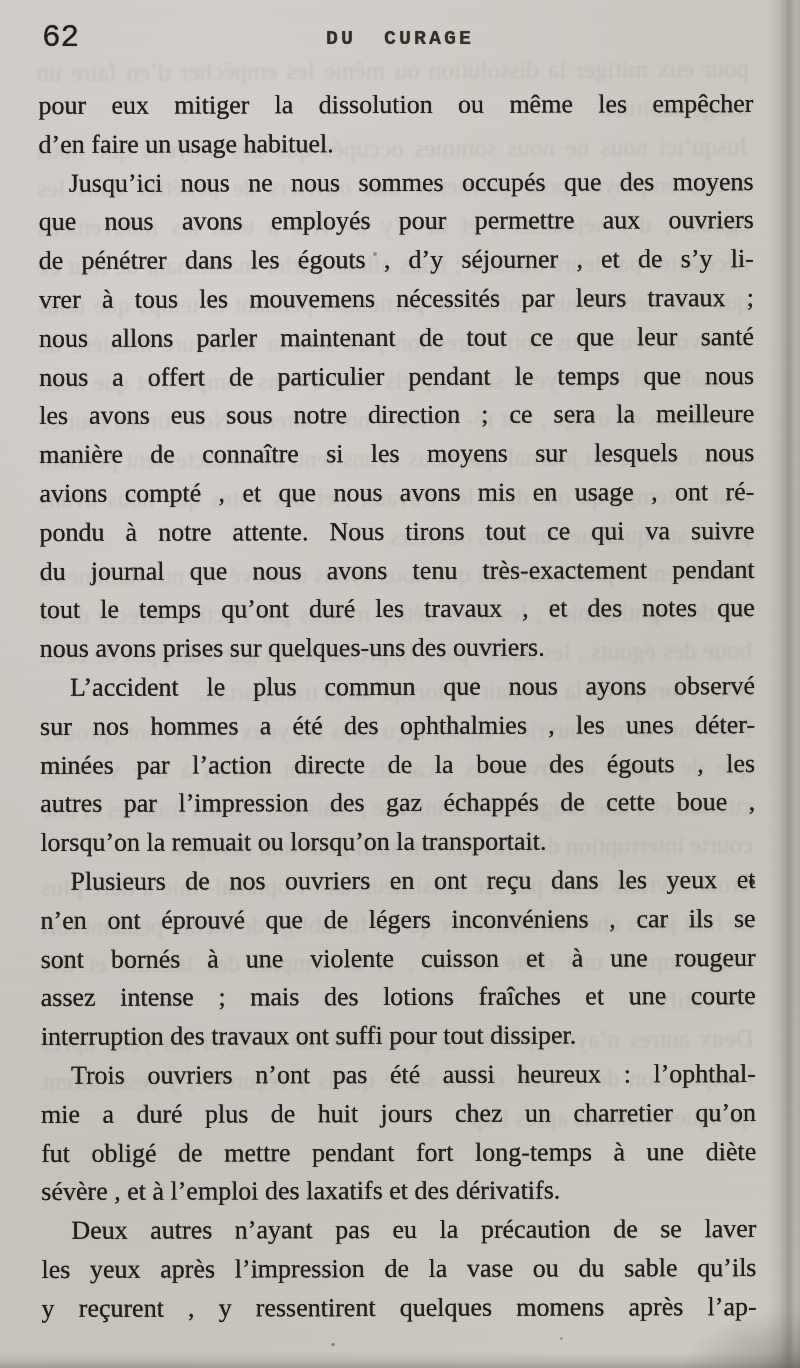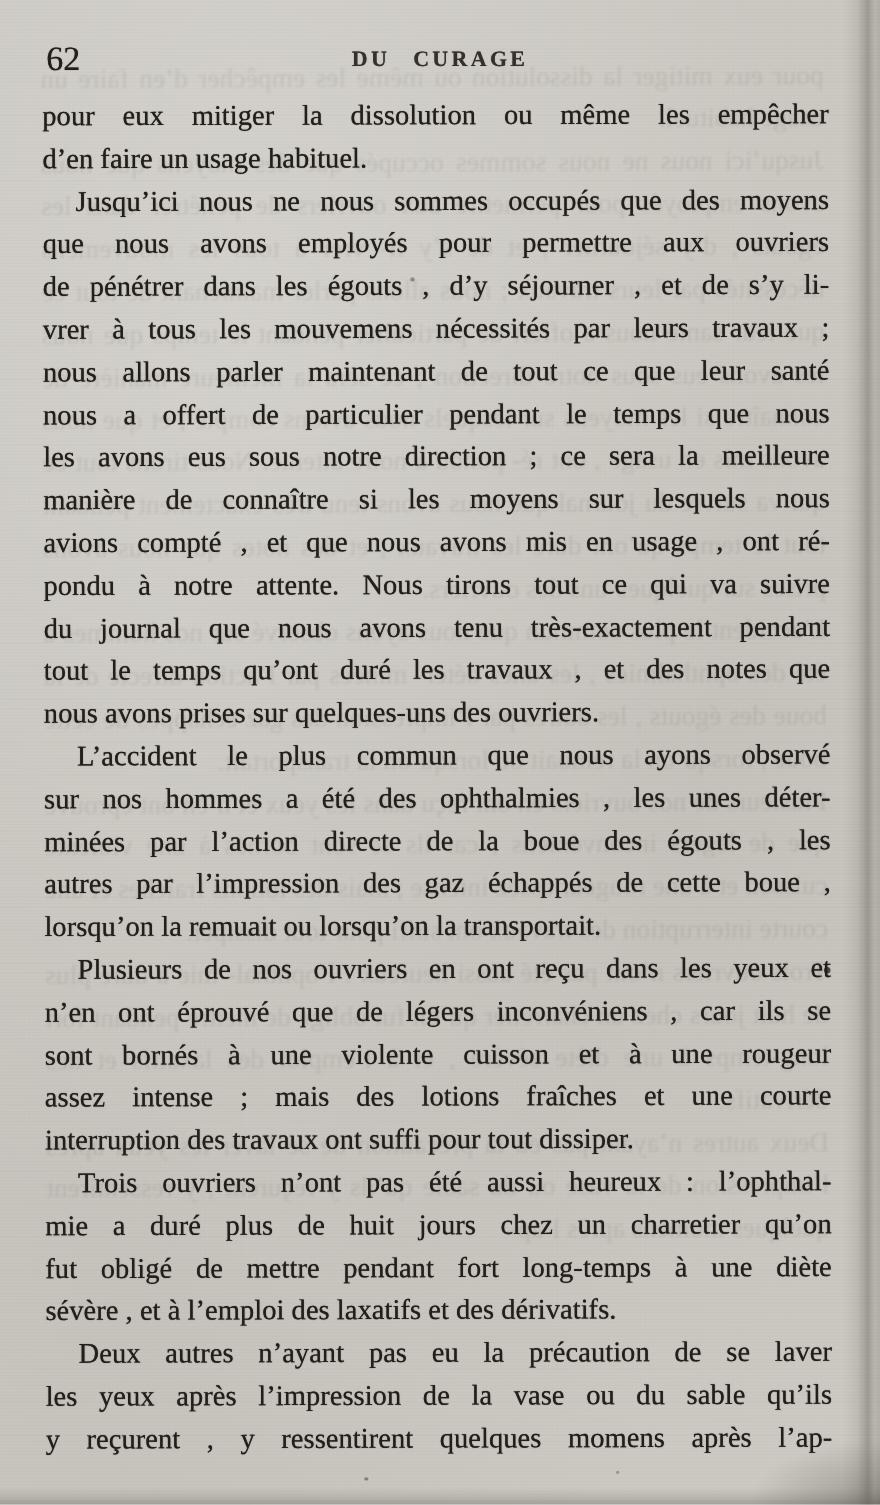--- a/index.html
+++ b/index.html
@@ -31,22 +31,23 @@
     opacity: 0.10;
     filter: blur(1.1px);
     color: #3c382f;
     font-size: 25px;
     line-height: 38.8px;
     text-align: justify;
     pointer-events: none;
   }
   .header {
     position: absolute;
-    top: 34px; left: 0; right: 0;
+    top: 18px; left: 0; right: 0;
     height: 46px;
+    font-family: Liberation Mono, monospace;
   }
   .pagenum {
     position: absolute;
     left: 42px; top: 2px;
     font-size: 31px;
     color: var(--ink, #221f1b);
     text-shadow: 0 0 0.8px rgba(30,26,20,0.85);
   }
   .running-title {
     position: absolute;

